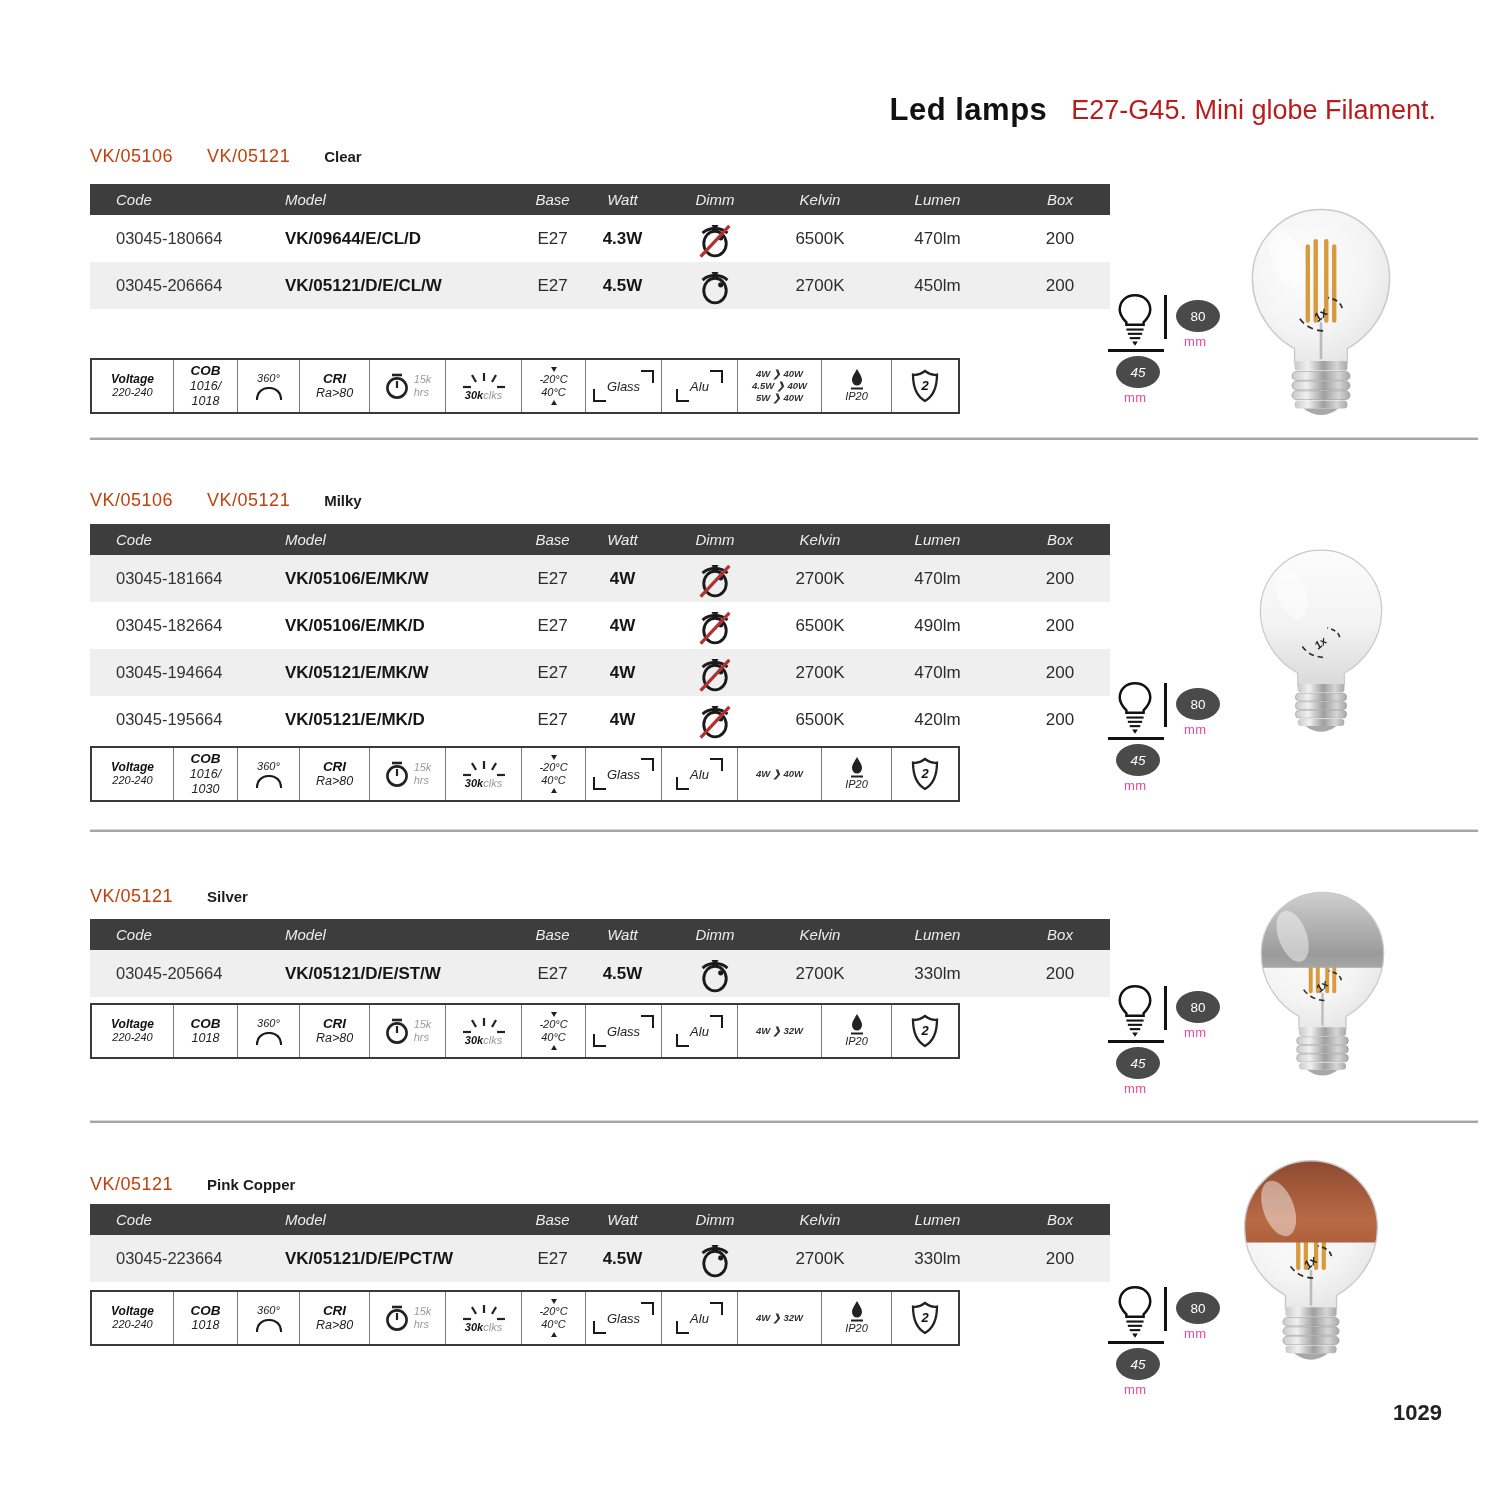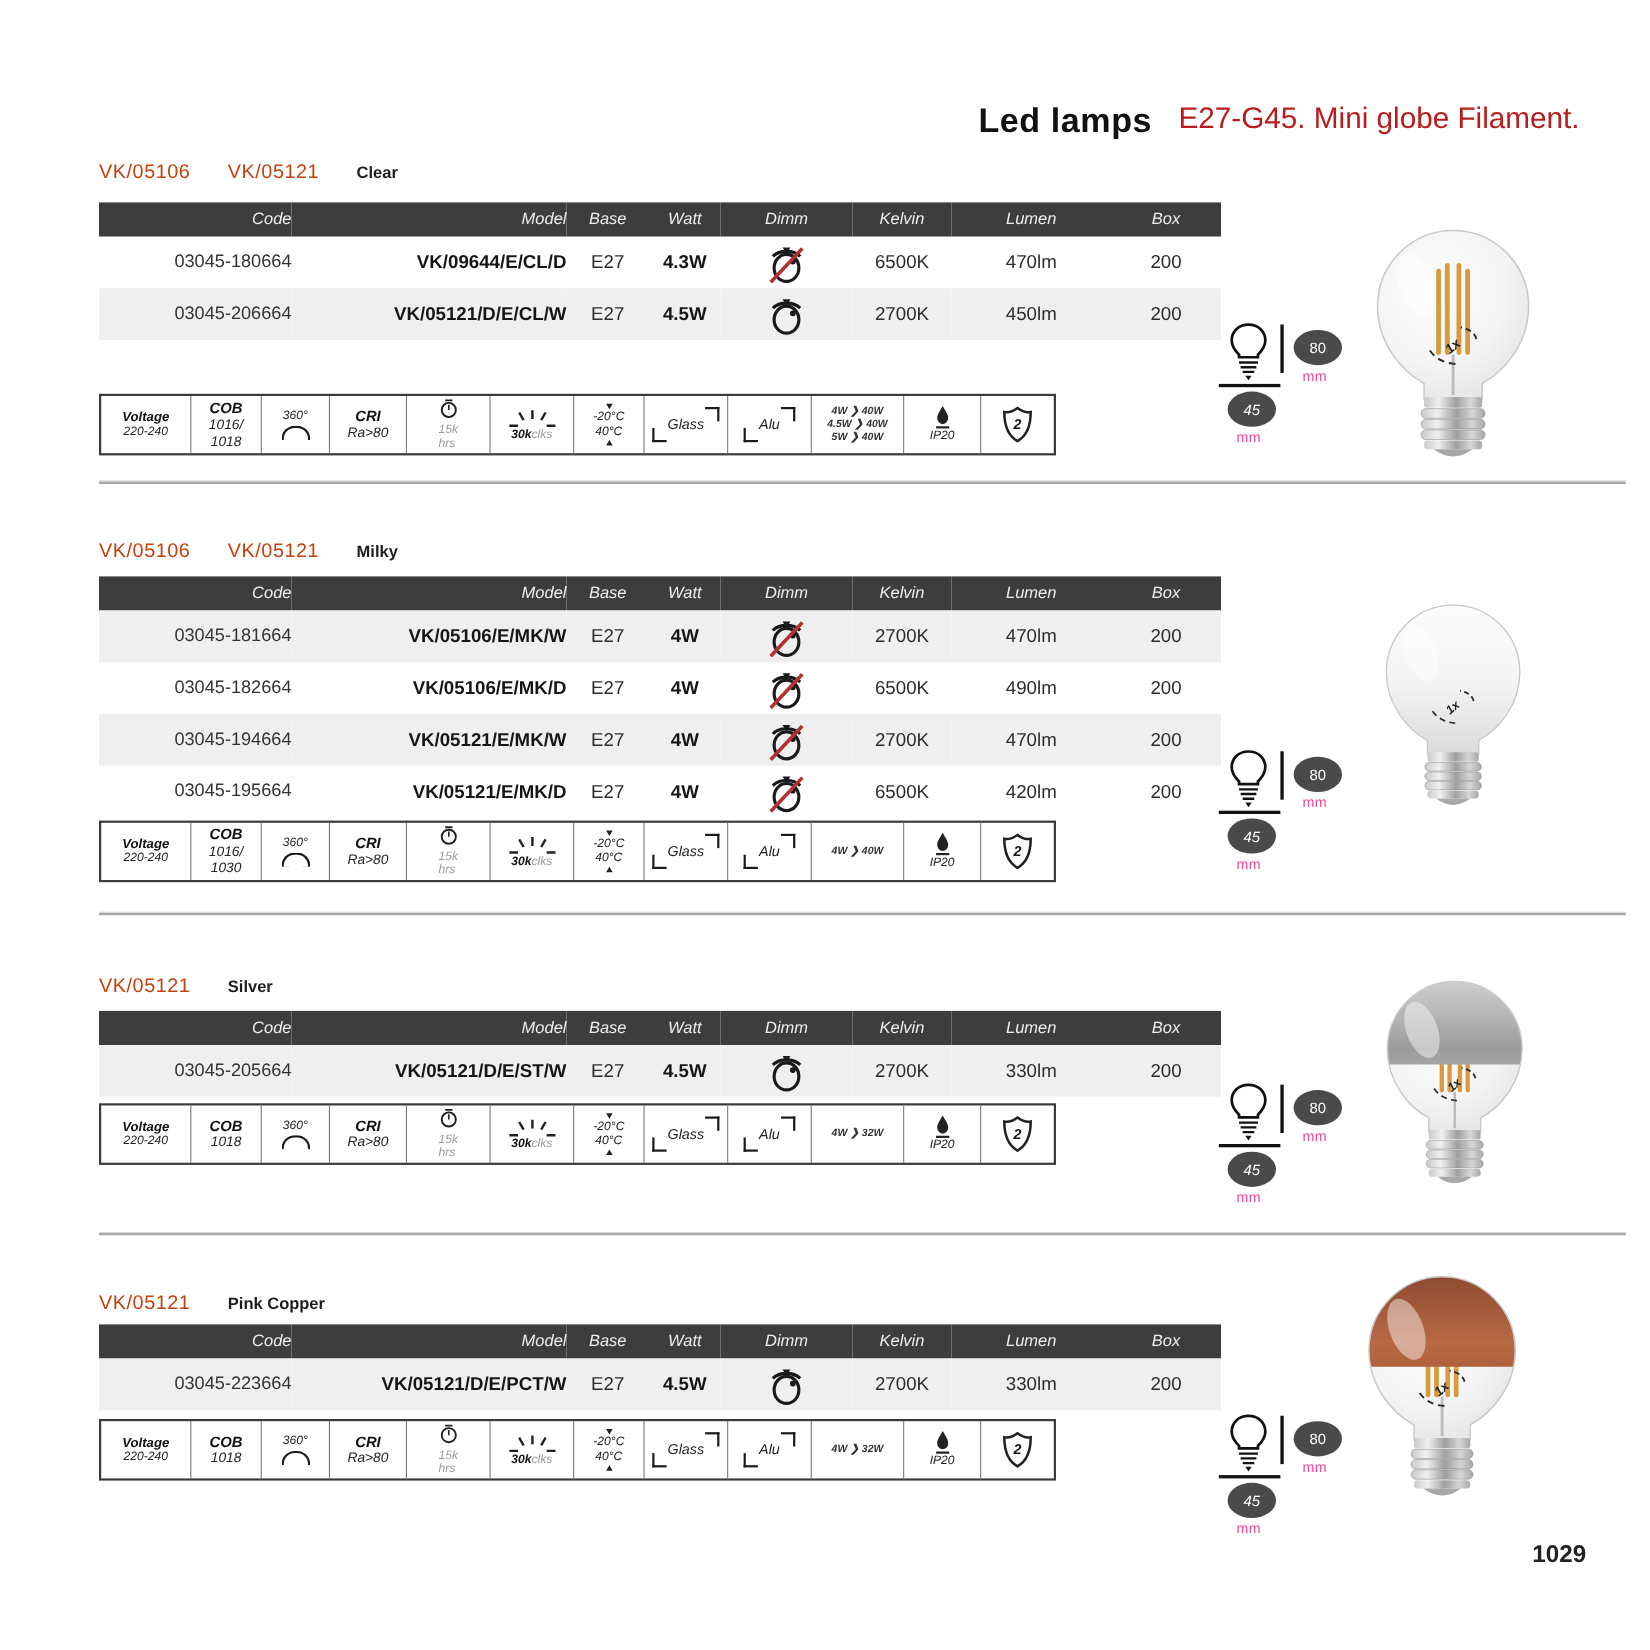--- a/index.html
+++ b/index.html
@@ -1,20 +1,20 @@
 <!DOCTYPE html>
 <html><head>
 <meta charset="utf-8">
 <style>
   html,body{margin:0;padding:0}
   body{width:1500px;height:1500px;position:relative;background:#fff;overflow:hidden;
        font-family:"Liberation Sans", sans-serif;color:#1a1a1a;}
 
   
-  .page-header{position:absolute;top:92px;right:64px;display:flex;align-items:flex-start;gap:24px;}
+  .page-header{position:absolute;top:92px;right:64px;display:flex;align-items:center;gap:24px;}
   .h-title{font-size:31px;font-weight:bold;letter-spacing:.5px;color:#111;}
   .h-sub{font-size:27px;color:#b91c1c;}
 
   .page-number{position:absolute;top:1400px;right:58px;font-size:22px;font-weight:bold;color:#222;}
 
   
   .divider{position:absolute;left:90px;width:1388px;height:2px;background:#a6a6a6;border-top:1px solid #d9d9d9;}
   .div-0{top:437px}.div-1{top:829px}.div-2{top:1120px}
 
   
@@ -26,42 +26,42 @@
   .t1{font-size:18px;font-weight:normal;letter-spacing:.5px;color:#c2410c;}
   .variant{font-size:15px;font-weight:bold;color:#1c1c1c;}
 
   
   table.spec-table{position:absolute;left:90px;top:44px;width:1020px;border-collapse:collapse;table-layout:fixed;}
   .spec-table col.c-code{width:175px}.spec-table col.c-model{width:250px}.spec-table col.c-base{width:75px}
   .spec-table col.c-watt{width:65px}.spec-table col.c-dimm{width:120px}.spec-table col.c-kelvin{width:90px}
   .spec-table col.c-lumen{width:145px}.spec-table col.c-box{width:100px}
   .spec-table thead tr{background:#3d3d3d;height:31px;}
   .spec-table th{color:#ededed;font-style:italic;font-weight:normal;font-size:15px;text-align:center;padding:0;}
-  .spec-table th.ta-l, .spec-table td.ta-l{text-align:right;margin-top:24px;}
+  .spec-table th.ta-l, .spec-table td.ta-l{text-align:left;margin-top:24px;}
   .spec-table th.pl25, .spec-table td.pl25{padding-left:26px;}
   .spec-table th.pl20, .spec-table td.pl20{padding-left:20px;}
   .spec-table td{height:47px;font-size:17px;text-align:center;color:#2c2c2c;padding:0;}
   .spec-table tr.alt{background:#efefef;}
   td.model{font-weight:bold;color:#161616;}
   td.bold{font-weight:bold;color:#161616;}
   td.code{font-size:16.5px;color:#333;}
 
   
   .dimmer{display:inline-block;vertical-align:middle;}
   .dimmer .dial,.dimmer .arc{stroke:#1a1a1a;stroke-width:2.2;fill:none;}
   .dimmer .arrow,.dimmer .dot{fill:#1a1a1a;}
   .dimmer .cross{stroke:#b03232;stroke-width:2.5;}
   .dimmer.dimmable .cross{display:none;}
 
   
   .spec-strip{position:absolute;left:90px;display:inline-flex;border:2px solid #3a3a3a;background:#fff;height:56px;box-sizing:border-box;align-items:stretch;}
   .sec-0 .spec-strip{top:218px}.sec-1 .spec-strip{top:266px}.sec-2 .spec-strip{top:128px}.sec-3 .spec-strip{top:130px}
   .sc{border-right:1.5px solid #7a7a7a;display:flex;flex-direction:column;align-items:center;justify-content:center;box-sizing:border-box;padding:2px 3px;}
   .sc.last{border-right:none;}
-  .sc.hrow{flex-direction:column;gap:4px;}
+  .sc.hrow{flex-direction:row;gap:4px;}
   .w-volt{width:82px}.w-cob{width:64px}.w-beam{width:62px}.w-cri{width:70px}.w-clock{width:76px}
   .w-rays{width:76px}.w-temp{width:64px}.w-glass{width:76px}.w-alu{width:76px}.w-watt{width:84px}
   .w-ip{width:70px}.w-shield{width:66px}
   .sc-label{font-size:12px;font-weight:bold;font-style:italic;color:#111;line-height:1.15;}
   .sc-label.lg{font-size:13.5px;}
   .sc-val{font-size:11px;font-style:italic;color:#222;line-height:1.2;text-align:center;}
   .sc-val.md{font-size:12.5px;}
   .pre{white-space:pre-line;}
   .tiny{font-size:9.5px;font-weight:bold;color:#333;line-height:1.25;}
   .sc-gray{font-size:11px;font-style:italic;color:#9a9a9a;line-height:1.15;text-align:left;}

